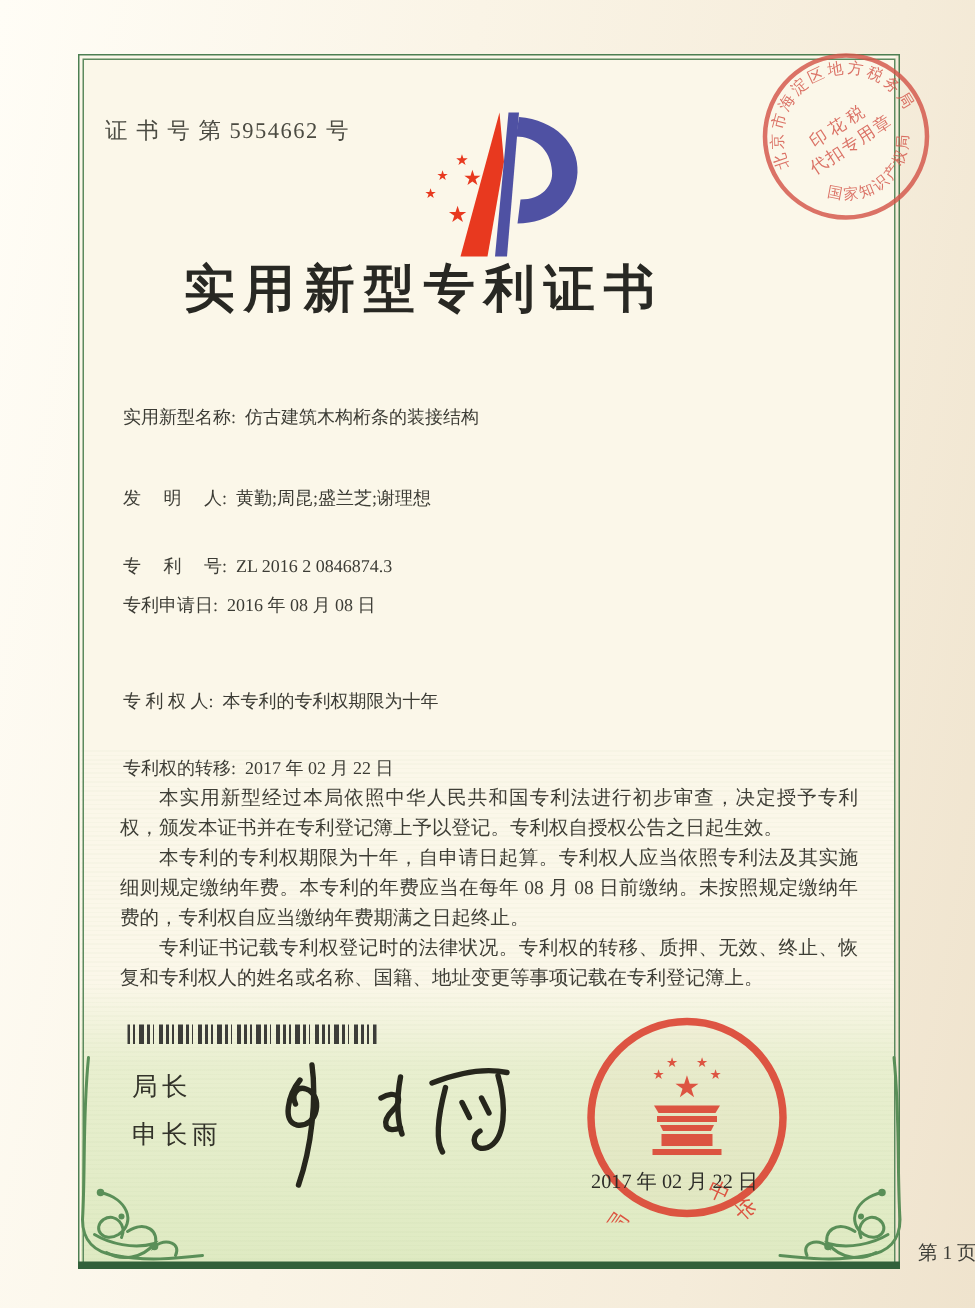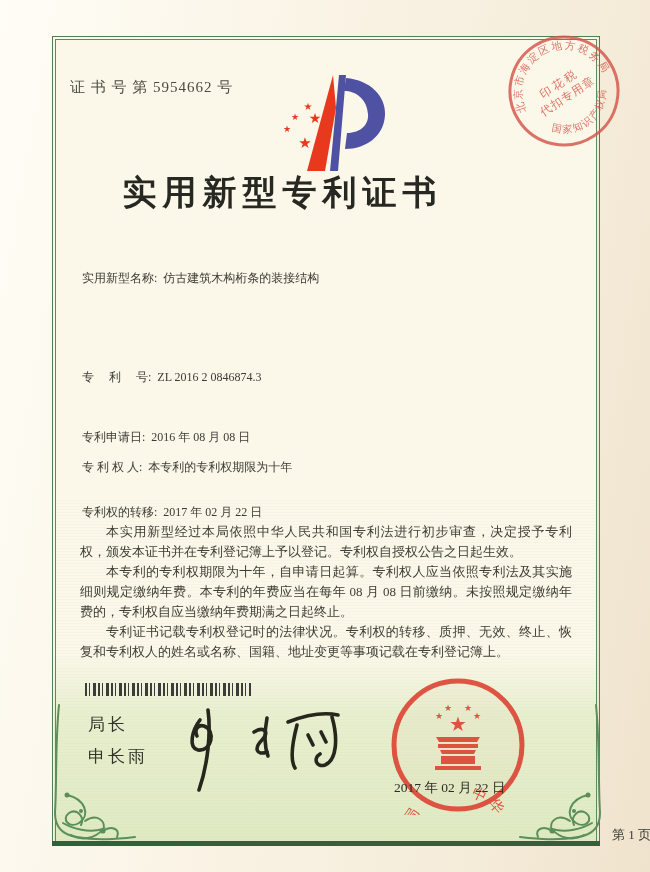--- a/index.html
+++ b/index.html
@@ -18,21 +18,21 @@
   .frame-in{position:absolute;inset:2px;border:1px solid #5d8a5e;}
   .bottom-band{position:absolute;left:52px;top:841px;width:548px;height:5px;background:#32603a;}
   
   .cert-no{position:absolute;left:70px;top:78px;font-size:15px;letter-spacing:1px;color:#4b4b42;}
   .logo{position:absolute;left:272px;top:70px;}
   .title{position:absolute;left:0;top:170px;width:565px;text-align:center;
     font-size:34px;font-weight:bold;letter-spacing:6px;color:#282823;}
   
   .field{position:absolute;left:70px;font-size:12px;white-space:pre;color:#3c3c35;}
   .field .val{margin-left:6px;}
-  .f0{top:255px}.f1{top:309px}.f2{top:354px}.f3{top:414px}.f4{top:444px}.f5{top:489px}
+  .f0{top:255px}.f1{top:309px}.f2{top:354px}.f3{top:380px}.f4{top:444px}.f5{top:489px}
   
   .body-text{position:absolute;left:80px;top:522px;width:492px;font-size:13px;
     line-height:20px;text-align:justify;color:#3e3e36;}
   .body-text p{margin:0;text-indent:2em;}
   
   .barcode{position:absolute;left:85px;top:683px;width:166px;height:13px;opacity:.85;
     background:repeating-linear-gradient(90deg,#1d1d1d 0 2px,rgba(0,0,0,0) 2px 4px,#1d1d1d 4px 5px,rgba(0,0,0,0) 5px 8px,#1d1d1d 8px 11px,rgba(0,0,0,0) 11px 13px);}
   
   .director{position:absolute;left:88px;top:709px;font-family:"Liberation Sans","DejaVu Sans",sans-serif;
     font-size:17px;color:#33332a;letter-spacing:3px;line-height:32px;}
@@ -119,20 +119,23 @@
       <textPath href="#stampBottom" startOffset="2%">国家知识产权局</textPath>
     </text>
     <text x="60" y="55" text-anchor="middle" font-size="11.5" letter-spacing="3" fill="#d4564a" font-family="Liberation Sans, sans-serif">印花税</text>
     <text x="60" y="70" text-anchor="middle" font-size="11.5" letter-spacing="1" fill="#d4564a" font-family="Liberation Sans, sans-serif">代扣专用章</text>
   </svg>
 
   <div class="title">实用新型专利证书</div>
 
   <div class="field f0">
     <span class="lab">实用新型名称:</span><span class="val">仿古建筑木构桁条的装接结构</span>
+  </div>
+  <div class="field f1">
+    <span class="lab">发　 明　 人:</span><span class="val">黄勤;周昆;盛兰芝;谢理想</span>
   </div>
   <div class="field f2">
     <span class="lab">专　 利　 号:</span><span class="val">ZL 2016 2 0846874.3</span>
   </div>
   <div class="field f3">
     <span class="lab">专利申请日:</span><span class="val">2016 年 08 月 08 日</span>
   </div>
   <div class="field f4">
     <span class="lab">专 利 权 人:</span><span class="val">本专利的专利权期限为十年</span>
   </div>

